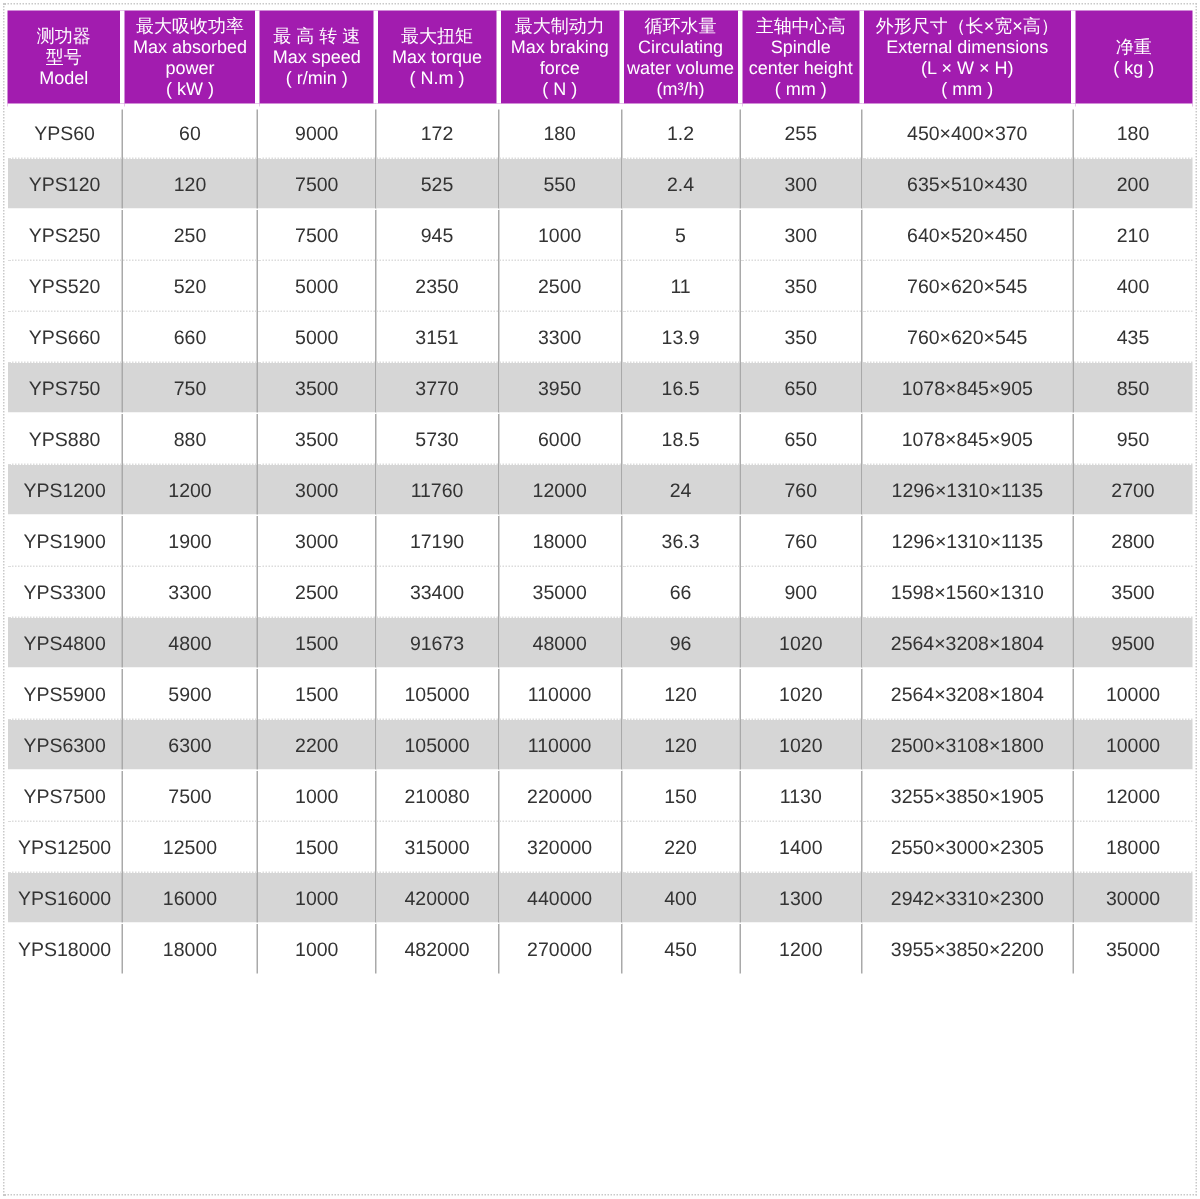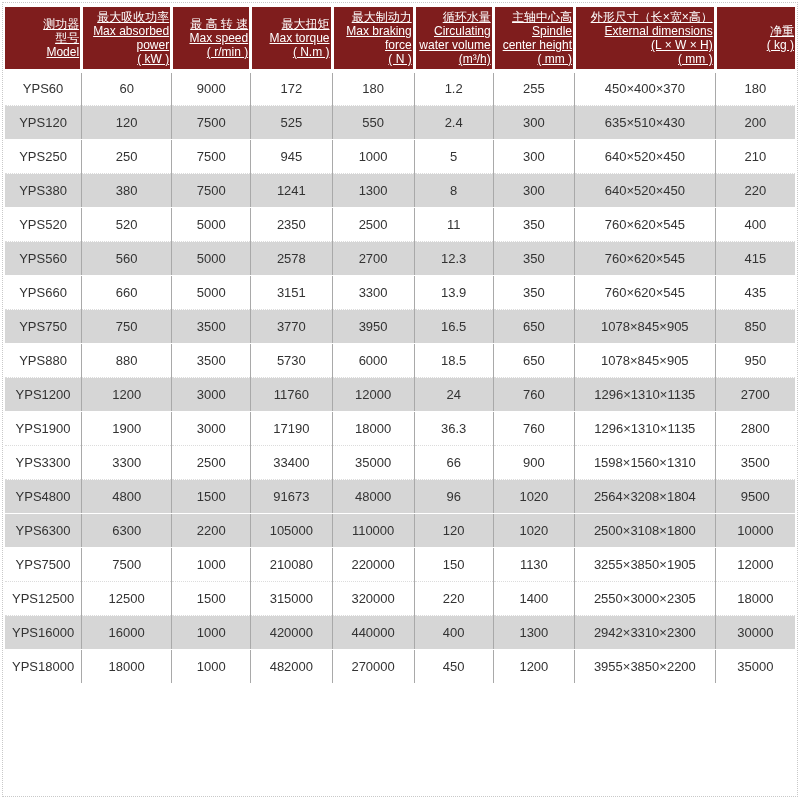--- a/index.html
+++ b/index.html
@@ -30,32 +30,31 @@
   col.c-power { width: 11.4%; }
   col.c-speed { width: 10.0%; }
   col.c-torque { width: 10.3%; }
   col.c-braking { width: 10.4%; }
   col.c-water { width: 10.0%; }
   col.c-spindle { width: 10.3%; }
   col.c-dims { width: 17.8%; }
   col.c-weight { width: 10.1%; }
 
   thead th {
-    background: #7f1d1d;
+    background: #a21caf;
     color: #ffffff;
     font-weight: normal;
     font-size: 12px;
     line-height: 14px;
-    text-align: right;
+    text-align: center;
     vertical-align: middle;
     height: 60px;
     padding: 3px 1px;
     border-left: 3px solid #ffffff;
     border-bottom: 4px solid #ffffff;
-    text-decoration: underline;
   }
   thead th:first-child { border-left: none; }
   thead th .hline { white-space: nowrap; }
 
   tbody td {
     font-size: 13px;
     color: #333333;
     text-align: center;
     vertical-align: middle;
     height: 34px;
@@ -167,53 +166,31 @@
             <td>YPS250</td>
             <td>250</td>
             <td>7500</td>
             <td>945</td>
             <td>1000</td>
             <td>5</td>
             <td>300</td>
             <td>640×520×450</td>
             <td>210</td>
           </tr>
-          <tr class="alt">
-            <td>YPS380</td>
-            <td>380</td>
-            <td>7500</td>
-            <td>1241</td>
-            <td>1300</td>
-            <td>8</td>
-            <td>300</td>
-            <td>640×520×450</td>
-            <td>220</td>
-          </tr>
           <tr>
             <td>YPS520</td>
             <td>520</td>
             <td>5000</td>
             <td>2350</td>
             <td>2500</td>
             <td>11</td>
             <td>350</td>
             <td>760×620×545</td>
             <td>400</td>
           </tr>
-          <tr class="alt">
-            <td>YPS560</td>
-            <td>560</td>
-            <td>5000</td>
-            <td>2578</td>
-            <td>2700</td>
-            <td>12.3</td>
-            <td>350</td>
-            <td>760×620×545</td>
-            <td>415</td>
-          </tr>
           <tr>
             <td>YPS660</td>
             <td>660</td>
             <td>5000</td>
             <td>3151</td>
             <td>3300</td>
             <td>13.9</td>
             <td>350</td>
             <td>760×620×545</td>
             <td>435</td>
@@ -277,20 +254,31 @@
             <td>YPS4800</td>
             <td>4800</td>
             <td>1500</td>
             <td>91673</td>
             <td>48000</td>
             <td>96</td>
             <td>1020</td>
             <td>2564×3208×1804</td>
             <td>9500</td>
           </tr>
+          <tr>
+            <td>YPS5900</td>
+            <td>5900</td>
+            <td>1500</td>
+            <td>105000</td>
+            <td>110000</td>
+            <td>120</td>
+            <td>1020</td>
+            <td>2564×3208×1804</td>
+            <td>10000</td>
+          </tr>
           <tr class="alt">
             <td>YPS6300</td>
             <td>6300</td>
             <td>2200</td>
             <td>105000</td>
             <td>110000</td>
             <td>120</td>
             <td>1020</td>
             <td>2500×3108×1800</td>
             <td>10000</td>

